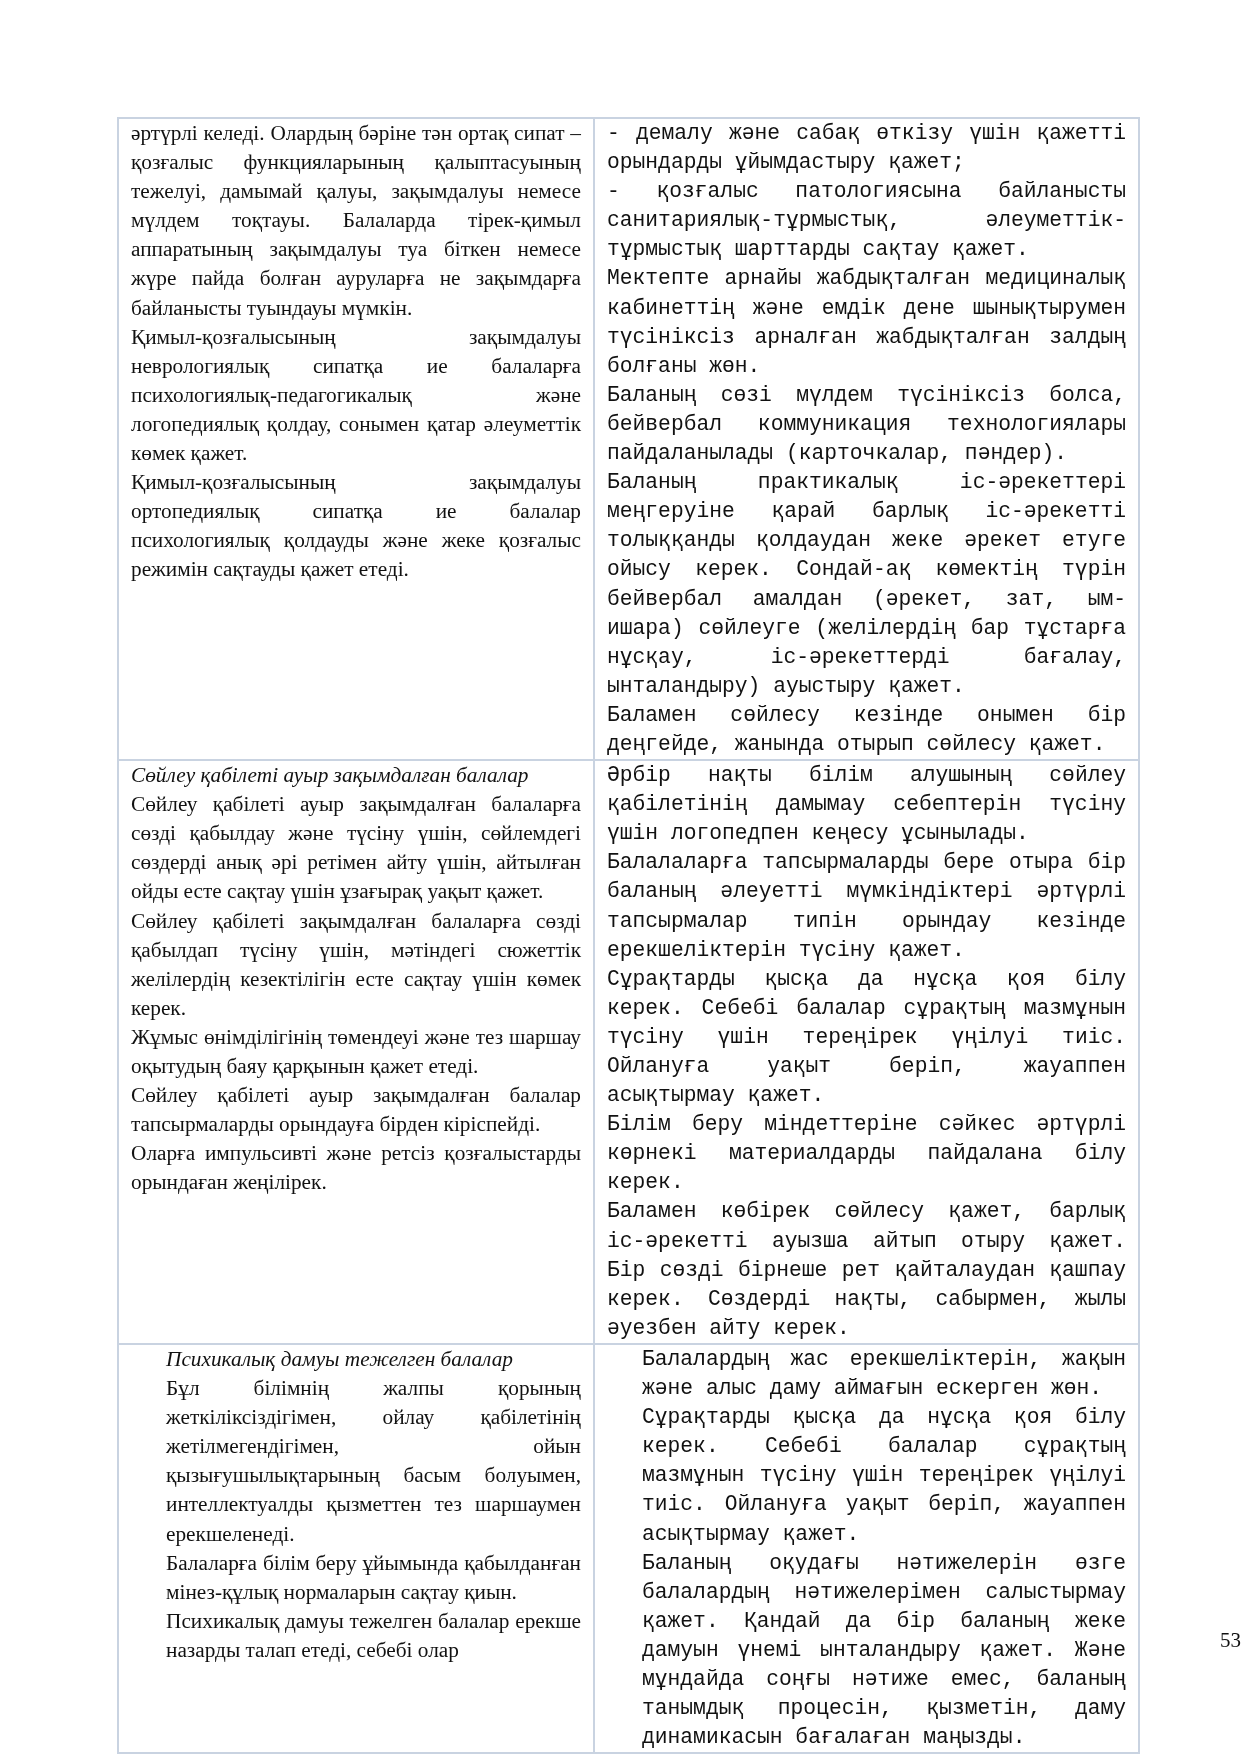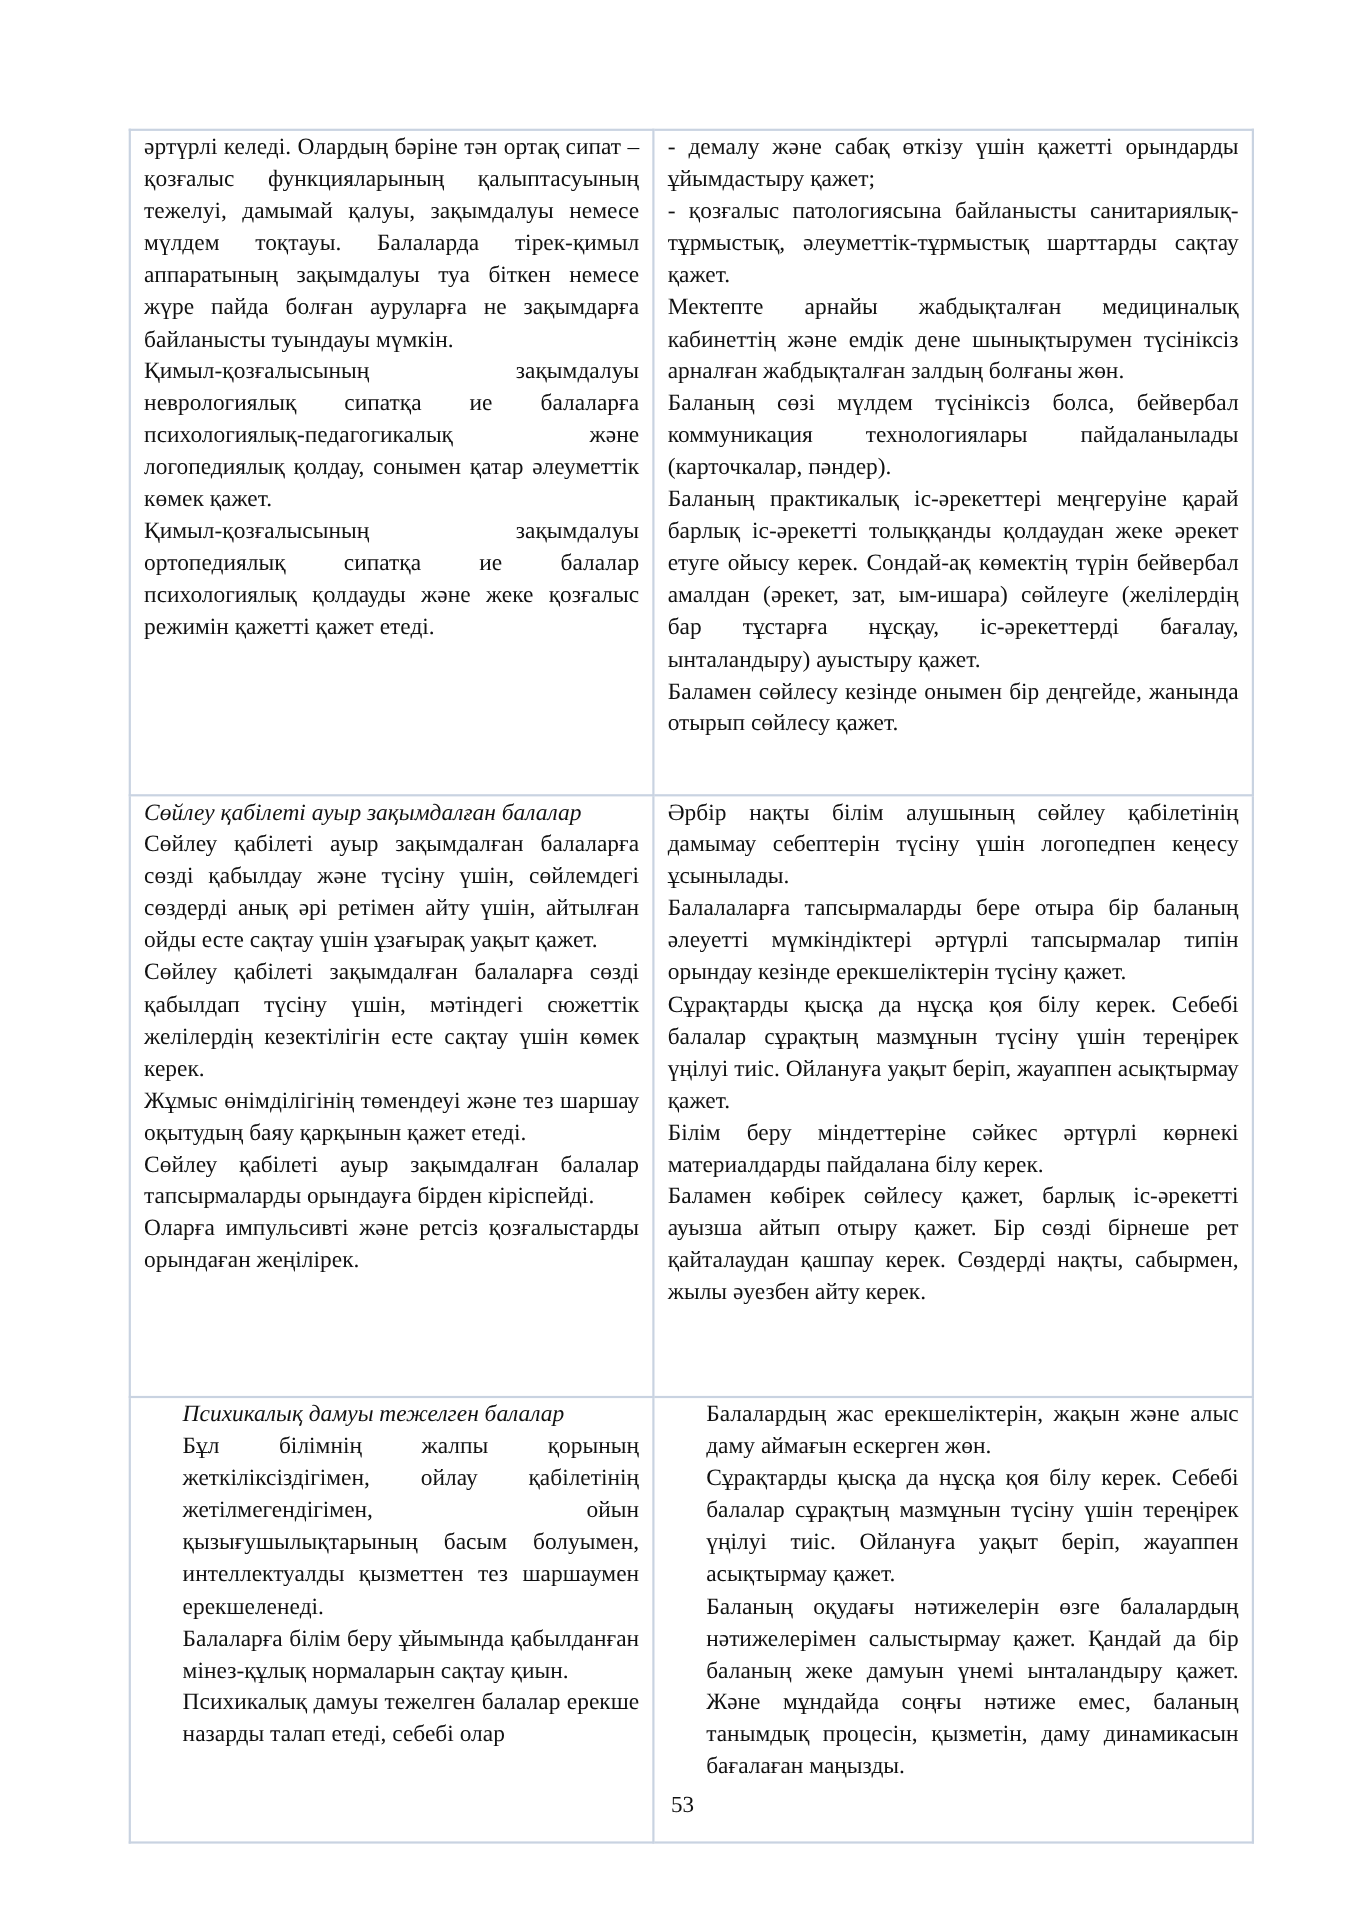--- a/index.html
+++ b/index.html
@@ -14,42 +14,42 @@
   }
   .doc-table td {
     border: 2px solid #c9d3e1;
     vertical-align: top;
     padding: 0 12px 0 12px;
     font-size: 21.3px;
     line-height: 29.1px;
     text-align: justify;
   }
   .doc-table td.left { width: 450px; }
-  .doc-table td.right { width: 519px; }
+  .doc-table td.right { width: 519px; font-family: Liberation Mono, monospace; }
   .para { margin: 0; text-align: justify; }
   .para.heading { font-style: italic; }
   .row1 td { height: 603px; border-radius: 23px; }
   .row2 td { height: 545px; }
   .row3 td { height: 403px; padding-left: 47px; }
   .page-number {
     position: absolute; top: 1628px; left: 0; width: 1241px;
-    text-align: center; font-size: 21px;
+    text-align: right; font-size: 21px;
     font-family: "Liberation Serif", "DejaVu Serif", serif;
   }
 </style>
 </head>
 <body>
 
 <table class="doc-table">
   <tbody>
     <tr class="row1">
       <td class="left">
         <p class="para">әртүрлі келеді. Олардың бәріне тән ортақ сипат – қозғалыс функцияларының қалыптасуының тежелуі, дамымай қалуы, зақымдалуы немесе мүлдем тоқтауы. Балаларда тірек-қимыл аппаратының зақымдалуы туа біткен немесе жүре пайда болған ауруларға не зақымдарға байланысты туындауы мүмкін.</p>
         <p class="para">Қимыл-қозғалысының зақымдалуы неврологиялық сипатқа ие балаларға психологиялық-педагогикалық және логопедиялық қолдау, сонымен қатар әлеуметтік көмек қажет.</p>
-        <p class="para">Қимыл-қозғалысының зақымдалуы ортопедиялық сипатқа ие балалар психологиялық қолдауды және жеке қозғалыс режимін қажетті қажет етеді.</p>
+        <p class="para">Қимыл-қозғалысының зақымдалуы ортопедиялық сипатқа ие балалар психологиялық қолдауды және жеке қозғалыс режимін сақтауды қажет етеді.</p>
       </td>
       <td class="right">
         <p class="para">- демалу және сабақ өткізу үшін қажетті орындарды ұйымдастыру қажет;</p>
         <p class="para">- қозғалыс патологиясына байланысты санитариялық-тұрмыстық, әлеуметтік-тұрмыстық шарттарды сақтау қажет.</p>
         <p class="para">Мектепте арнайы жабдықталған медициналық кабинеттің және емдік дене шынықтырумен түсініксіз арналған жабдықталған залдың болғаны жөн.</p>
         <p class="para">Баланың сөзі мүлдем түсініксіз болса, бейвербал коммуникация технологиялары пайдаланылады (карточкалар, пәндер).</p>
         <p class="para">Баланың практикалық іс-әрекеттері меңгеруіне қарай барлық іс-әрекетті толыққанды қолдаудан жеке әрекет етуге ойысу керек. Сондай-ақ көмектің түрін бейвербал амалдан (әрекет, зат, ым-ишара) сөйлеуге (желілердің бар тұстарға нұсқау, іс-әрекеттерді бағалау, ынталандыру) ауыстыру қажет.</p>
         <p class="para">Баламен сөйлесу кезінде онымен бір деңгейде, жанында отырып сөйлесу қажет.</p>
       </td>
     </tr>

